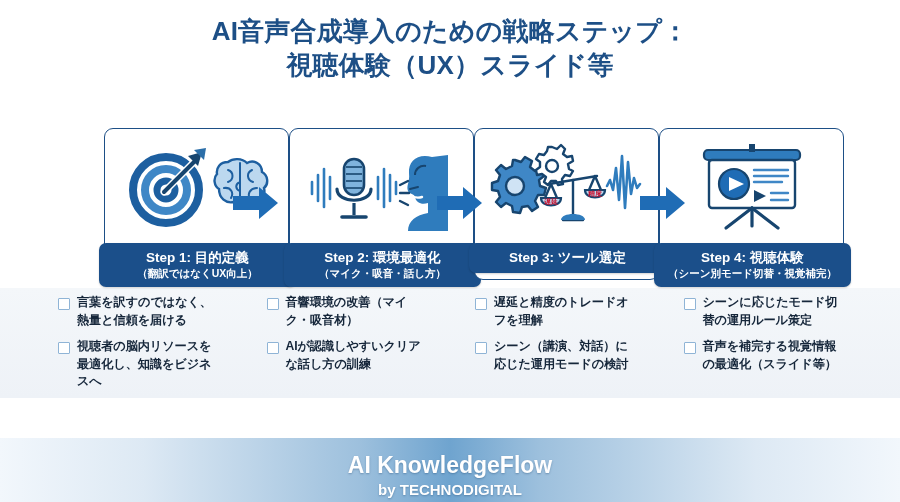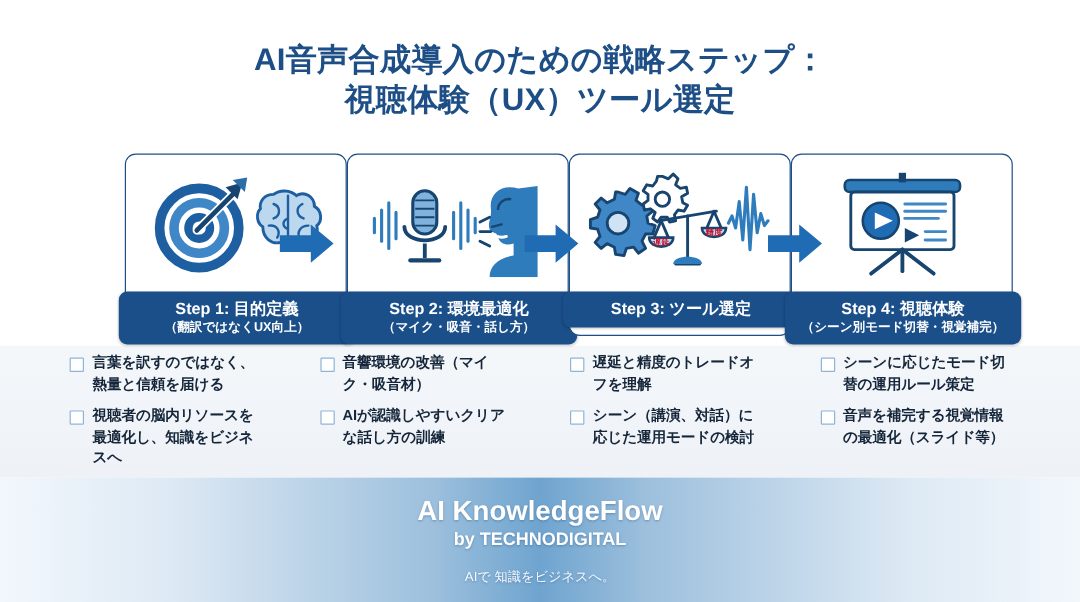--- a/index.html
+++ b/index.html
@@ -6,21 +6,21 @@
   body{
     width:900px;height:502px;overflow:hidden;position:relative;
     background:#ffffff;
     font-family:"Liberation Sans","DejaVu Sans",sans-serif;
     -webkit-font-smoothing:antialiased;
   }
   .slide{position:absolute;inset:0;}
 
   
   .title{
-    position:absolute;left:0;right:0;top:32px;
+    position:absolute;left:0;right:0;top:14px;
     text-align:center;
     color:#1d4f86;
     font-weight:bold;
     font-size:26px;
     line-height:34px;
     letter-spacing:.2px;
   }
   .title .l2{display:block;}
 
   
@@ -78,21 +78,21 @@
     flex:0 0 auto;width:10px;height:10px;margin-top:4px;
     border:1.6px solid #8fb4d6;background:#fff;border-radius:1px;
   }
   .btxt{
     font-size:12.2px;line-height:17.5px;color:#15263a;font-weight:bold;
     letter-spacing:-.1px;
   }
 
   
   .footer{
-    position:absolute;left:0;right:0;bottom:0;height:104px;
+    position:absolute;left:0;right:0;bottom:0;height:64px;
     background:linear-gradient(90deg,
       #f2f7fc 0%,
       #dde9f4 16%,
       #9dc0dd 40%,
       #6fa4cf 50%,
       #9dc0dd 60%,
       #dde9f4 84%,
       #f2f7fc 100%);
     color:#ffffff;text-align:center;
   }
@@ -105,21 +105,21 @@
 
   .scale-lbl{font-size:7px;font-weight:bold;fill:#c8102e;}
 </style>
 </head>
 <body>
 
 <div class="slide">
 
   <div class="title">
     <span>AI音声合成導入のための戦略ステップ：</span>
-    <span class="l2">視聴体験（UX）ツール選定</span>
+    <span class="l2">視聴体験（UX）スライド等</span>
   </div>
 
   <div class="bullets-band"></div>
 
   <div class="steps">
 
     <div class="card">
       <div class="icon-area">
         <svg width="150" height="84" viewBox="0 0 150 84">
 

